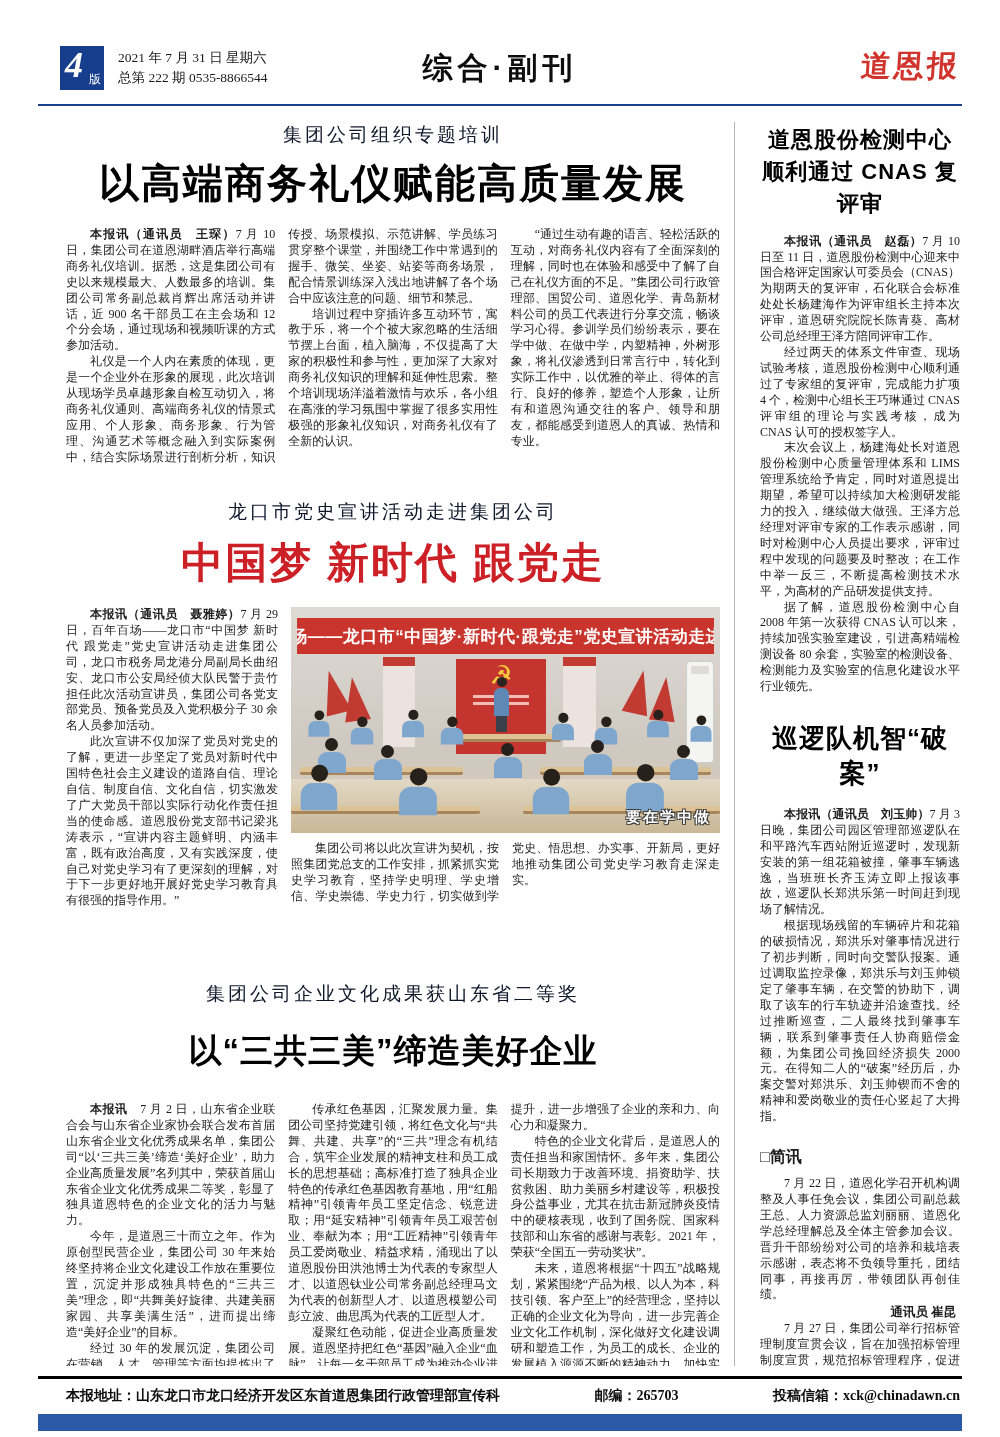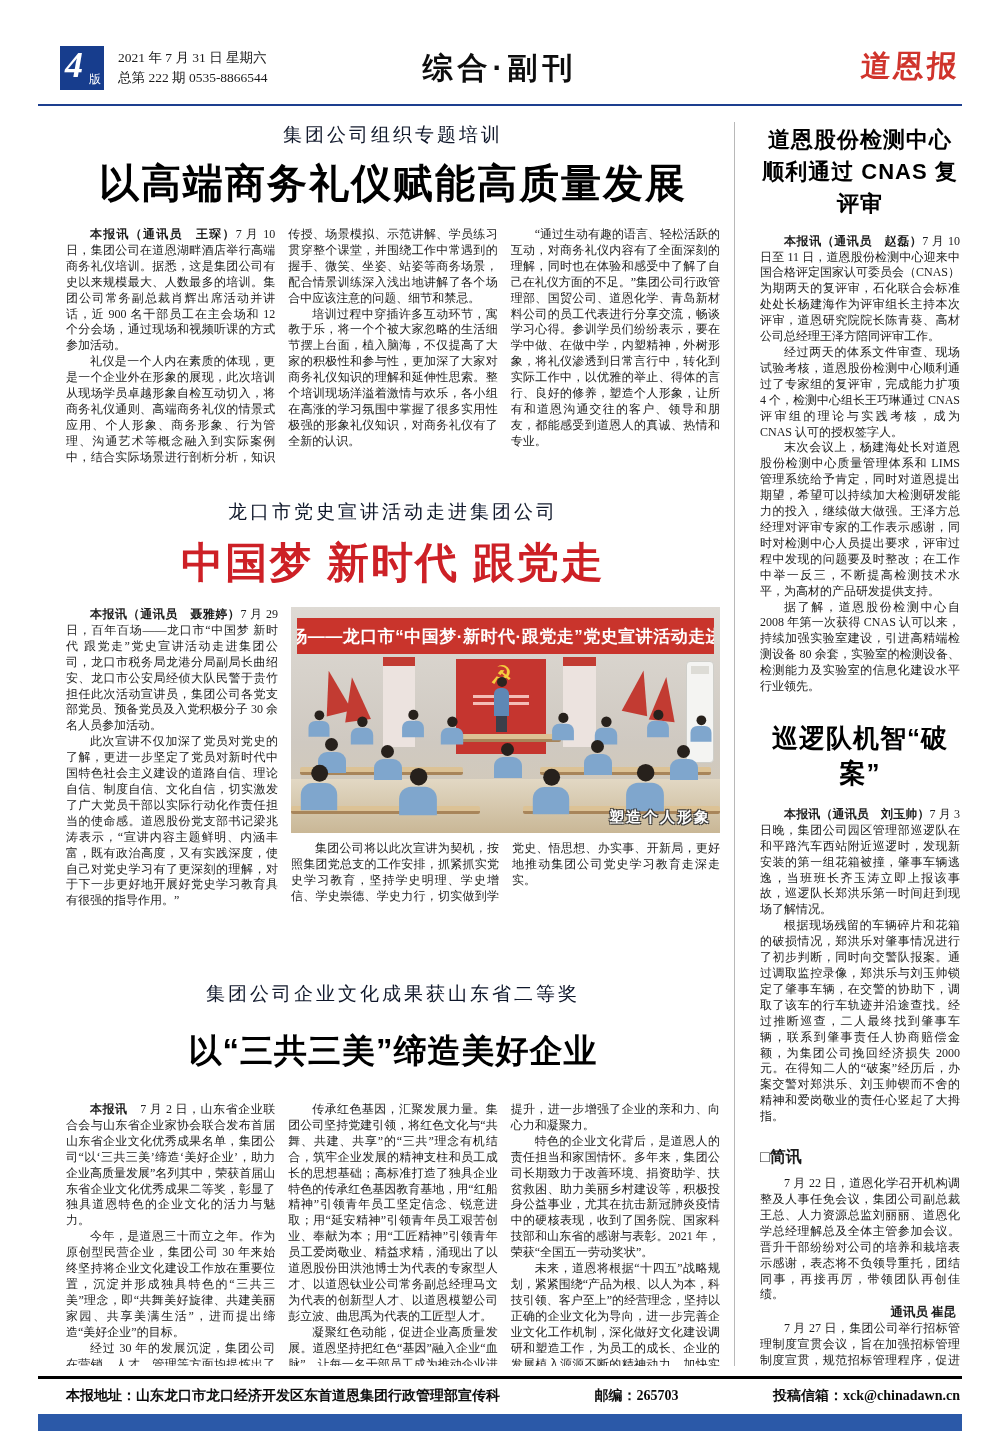--- a/index.html
+++ b/index.html
@@ -228,21 +228,21 @@
                   <div class="torso"></div>
                 </div>
               <div class="person" style="left:57%; top:74%; transform:scale(1.3);">
                   <div class="head"></div>
                   <div class="torso"></div>
                 </div>
               <div class="person" style="left:79%; top:72%; transform:scale(1.35);">
                   <div class="head"></div>
                   <div class="torso"></div>
                 </div>
-              <div class="ph-caption">塑造个人形象</div>
+              <div class="ph-caption">要在学中做</div>
             </div>
             <div class="cols2">
               <p class="news">集团公司将以此次宣讲为契机，按照集团党总支的工作安排，抓紧抓实党史学习教育，坚持学史明理、学史增信、学史崇德、学史力行，切实做到学党史、悟思想、办实事、开新局，更好地推动集团公司党史学习教育走深走实。</p>
             </div>
           </div>
         </div>
       </section>
 
       <section>
         <div class="kicker culture-kicker">集团公司企业文化成果获山东省二等奖</div>

